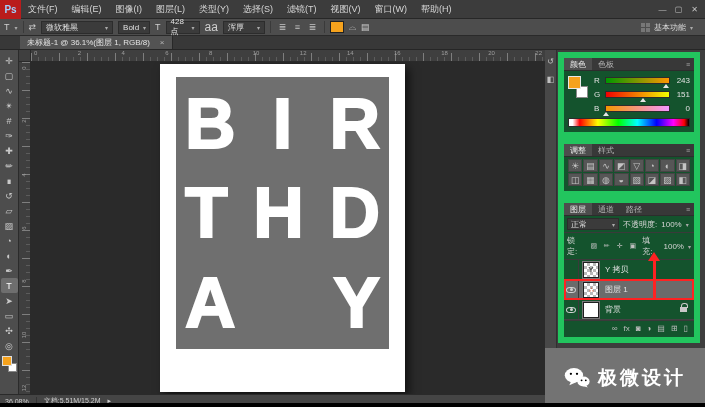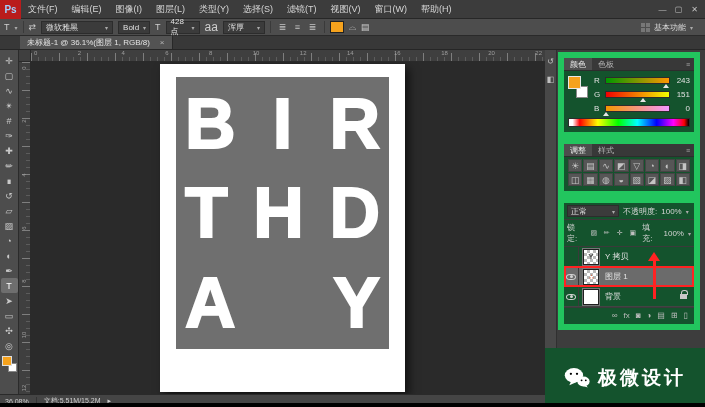--- a/index.html
+++ b/index.html
@@ -127,21 +127,21 @@
   .icon-lock::before { content:''; position:absolute; left:1px; top:-4px; width:5px; height:4px; border:1px solid #c8c8c8; border-bottom:none; border-radius:3px 3px 0 0; }
   .red-outline { position:absolute; inset:-1px 0; border:2px solid #ff2222; pointer-events:none; z-index:5; }
   .layers-bottom { display:flex; justify-content:flex-end; gap:6px; padding:3px 6px 4px; border-top:1px solid #3a3a3a; font-size:8px; color:#bdbdbd; }
 
   
   .anno-arrow { position:absolute; left:648px; top:252px; width:14px; height:47px; z-index:50; pointer-events:none; }
   .anno-arrow::before { content:''; position:absolute; left:5px; top:8px; width:3px; height:39px; background:#ff2222; }
   .anno-arrow::after { content:''; position:absolute; left:0; top:0; border-left:6.5px solid transparent; border-right:6.5px solid transparent; border-bottom:9px solid #ff2222; }
 
   
-  .watermark { position:absolute; left:545px; top:348px; width:160px; height:59px; background:#14532d; z-index:40; display:flex; align-items:center; justify-content:center; gap:8px; }
+  .watermark { position:absolute; left:545px; top:348px; width:160px; height:59px; background:#737373; z-index:40; display:flex; align-items:center; justify-content:center; gap:8px; }
   .wm-text { font-size:19px; font-weight:bold; color:#fff; letter-spacing:3px; white-space:nowrap; }
 
   
   .status-bar { position:absolute; left:0; top:394px; width:545px; height:13px; background:#454545; border-top:1px solid #2a2a2a; display:flex; align-items:center; gap:7px; padding:0 5px; font-size:7px; color:#cfcfcf; }
   .status-sep { width:1px; height:9px; background:#333; }
   .bottom-strip { position:absolute; left:0; top:403px; width:705px; height:4px; background:#000; z-index:41; }
 </style>
 </head>
 <body>
 
@@ -396,20 +396,26 @@
             <span class="adj-icon">◍</span>
             <span class="adj-icon">◒</span>
             <span class="adj-icon">▧</span>
             <span class="adj-icon">◪</span>
             <span class="adj-icon">▨</span>
             <span class="adj-icon">◧</span>
         </div>
       </div>
 
       <div class="panel">
+        <div class="panel-tabs">
+          <div class="panel-tab" data-active="true">图层</div>
+            <div class="panel-tab" data-active="false">通道</div>
+            <div class="panel-tab" data-active="false">路径</div>
+          <div class="panel-menu">≡</div>
+        </div>
         <div class="layers-controls">
           <div class="mini-select" style="width:52px">
             <span style="flex:1">正常</span>
             <span class="caret">▾</span>
           </div>
           <span>不透明度:</span>
           <span>100%</span>
           <span class="caret">▾</span>
         </div>
         <div class="layers-controls">

